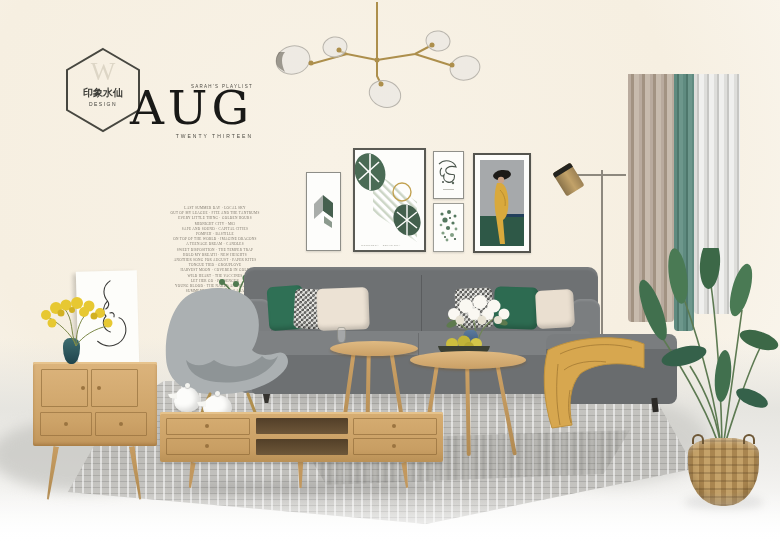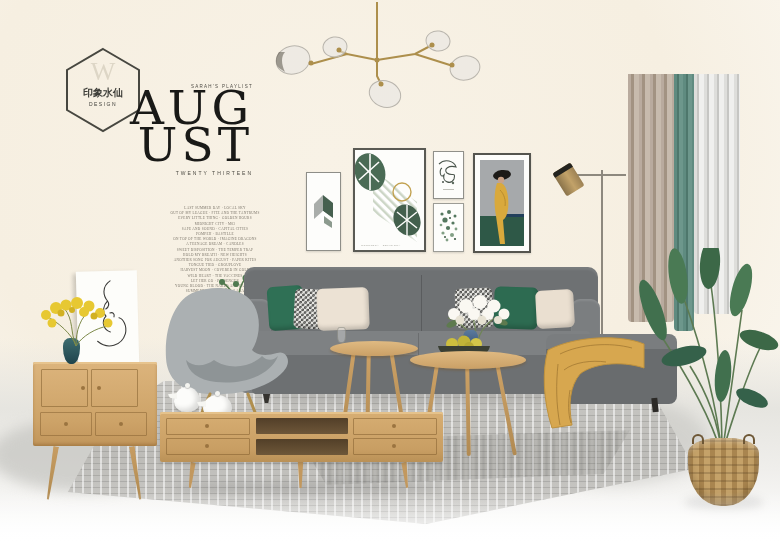--- a/index.html
+++ b/index.html
@@ -165,21 +165,20 @@
   <svg id="logo-hex" class="abs z3" width="82" height="88" viewBox="0 0 82 88">
     <polygon points="41,3 77,24 77,64 41,85 5,64 5,24" fill="none" stroke="#474740" stroke-width="2"></polygon>
     <text x="41" y="34" text-anchor="middle" font-size="26" fill="#ddd6c6" font-family="Liberation Serif,serif">W</text>
     <text x="41" y="50" text-anchor="middle" font-size="10" font-weight="bold" fill="#3d3d38">印象水仙</text>
     <text x="41" y="60" text-anchor="middle" font-size="5" letter-spacing="1.5" fill="#3d3d38">DESIGN</text>
   </svg>
 
   <div id="masthead" class="abs z3">
     <div id="eyebrow">SARAH'S PLAYLIST</div>
     <div class="big-line">AUG</div>
-    <div class="big-line">UST</div>
     <div id="subtitle">TWENTY THIRTEEN</div>
   </div>
 
   <div id="playlist" class="abs z1">
       <div>LAST SUMMER DAY · LOCAL SKY</div>
       <div>OUT OF MY LEAGUE · FITZ AND THE TANTRUMS</div>
       <div>EVERY LITTLE THING · GOLDEN HOURS</div>
       <div>MIDNIGHT CITY · M83</div>
       <div>SAFE AND SOUND · CAPITAL CITIES</div>
       <div>POMPEII · BASTILLE</div>

